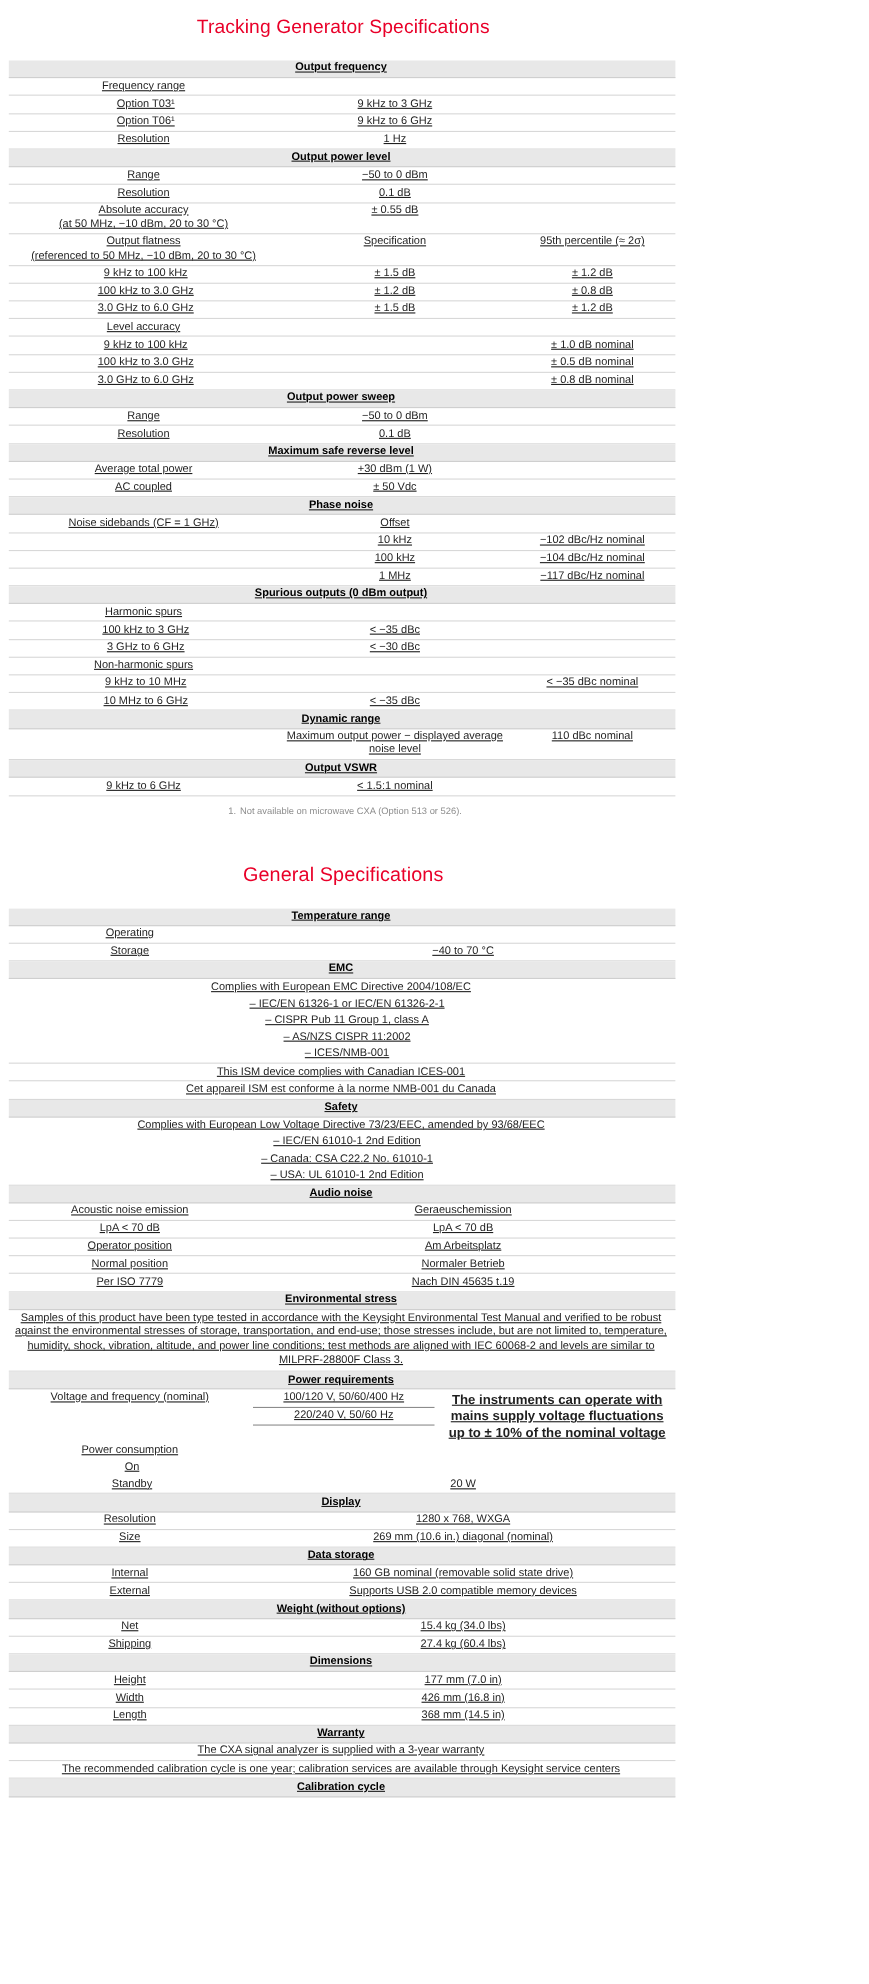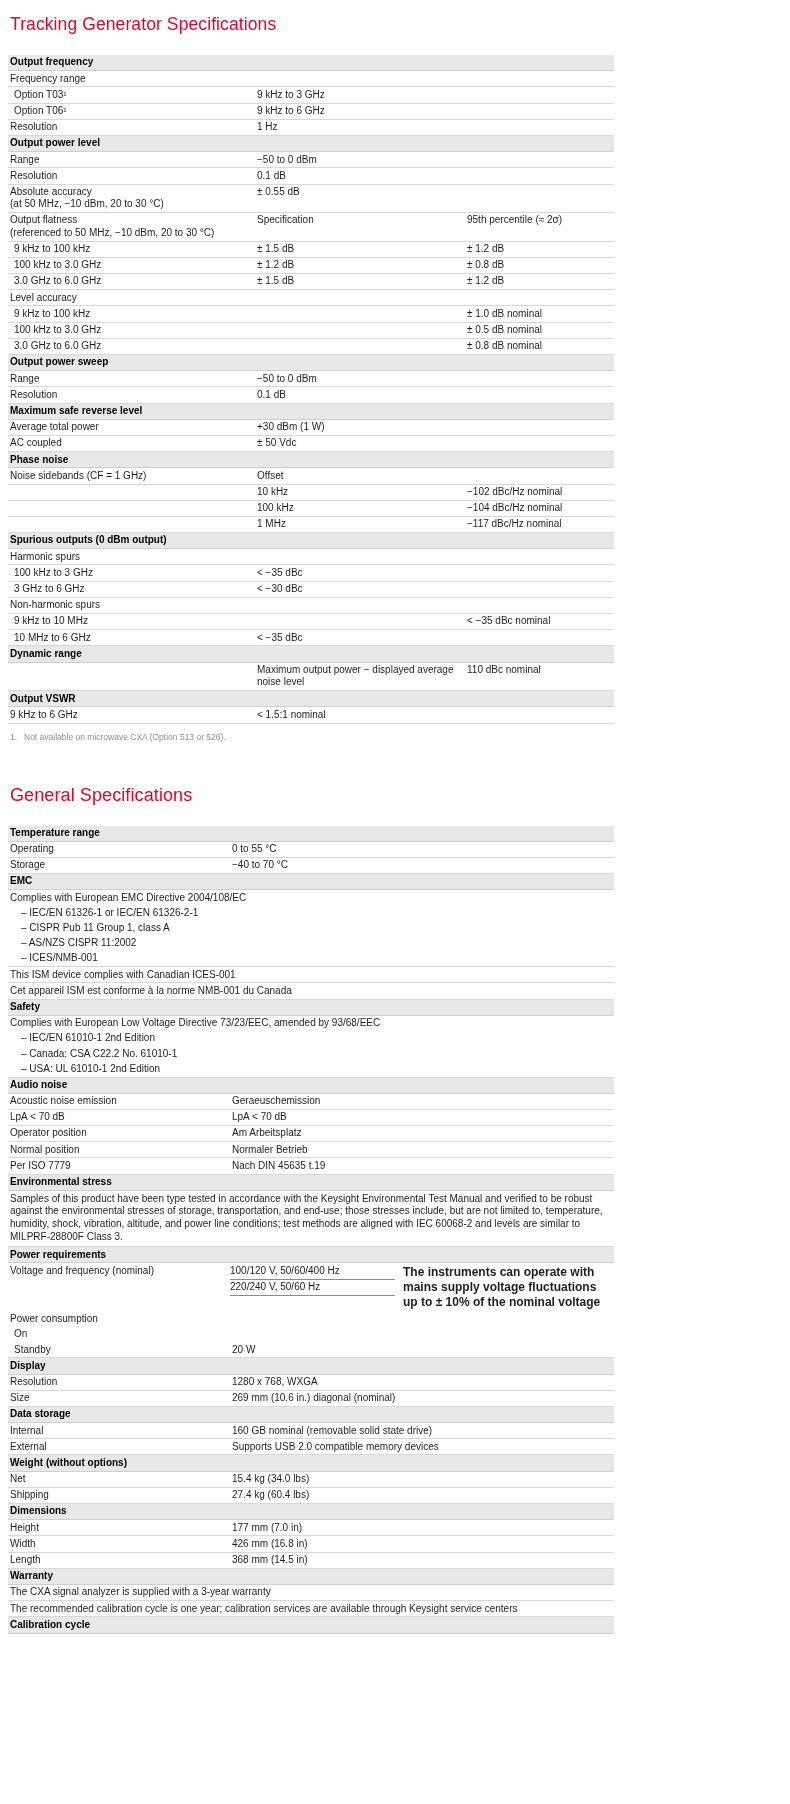--- a/index.html
+++ b/index.html
@@ -8,30 +8,30 @@
     --rule:#d8d8d8;
     --hdrbg:#e8e8e8;
   }
   *{box-sizing:border-box;}
   html,body{margin:0;padding:0;background:#ffffff;}
   body{
     width:790px;min-height:1804px;
     font-family:"Liberation Sans","DejaVu Sans",sans-serif;
     color:var(--ink);
   }
-  .page{width:637px;min-height:1804px;padding:14px 23px 0 8px;}
+  .page{width:637px;min-height:1804px;padding:14px 23px 0 8px;text-align:center;}
   h1.sec-title{
     color:var(--accent);
     font-size:17.5px;
     font-weight:400;
     margin:0 0 20px 2px;
     letter-spacing:0.1px;
   }
   .sec-general h1.sec-title{margin-top:42px;font-size:18px;}
-  .table{width:100%;border-top:0;}
+  .table{width:100%;border-top:0;text-decoration:underline;}
   .trow{
     display:grid;
     border-bottom:1px solid var(--rule);
     align-items:start;
   }
   .table-3 .trow{grid-template-columns:247px 210px 1fr;}
   .table-2 .trow{grid-template-columns:222px 1fr;}
   .table-2 .trow.has3,.table-2 .trow.t-power{grid-template-columns:222px 165px 1fr;}
   .table .trow.t-header,.table .trow.t-full,.table .trow.t-para{grid-template-columns:1fr;}
   .trow.t-header{background:var(--hdrbg);border-bottom:1px solid #cfcfcf;}
@@ -264,21 +264,20 @@
   </section>
 
   <section class="sec-general">
     <h1 class="sec-title">General Specifications</h1>
     <div class="table table-2">
         <div class="trow t-header">
           <div class="cell hcell">Temperature range</div>
         </div>
         <div class="trow t-data">
           <div class="cell">Operating</div>
-          <div class="cell">0 to 55 °C</div>
         </div>
         <div class="trow t-data">
           <div class="cell">Storage</div>
           <div class="cell">−40 to 70 °C</div>
         </div>
         <div class="trow t-header">
           <div class="cell hcell">EMC</div>
         </div>
         <div class="trow t-full nb">
           <div class="cell">Complies with European EMC Directive 2004/108/EC</div>

